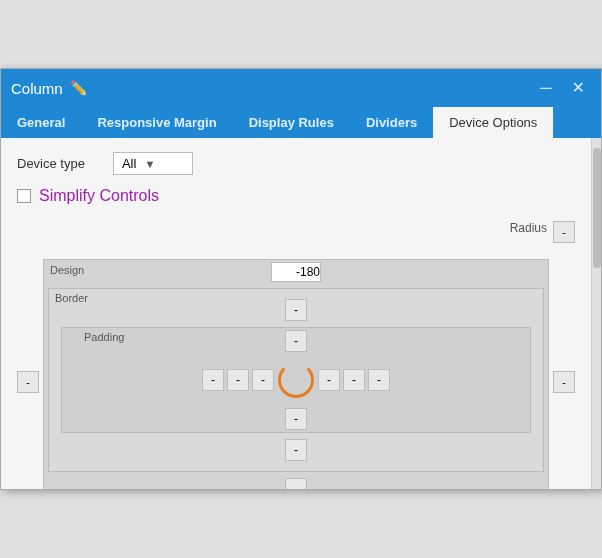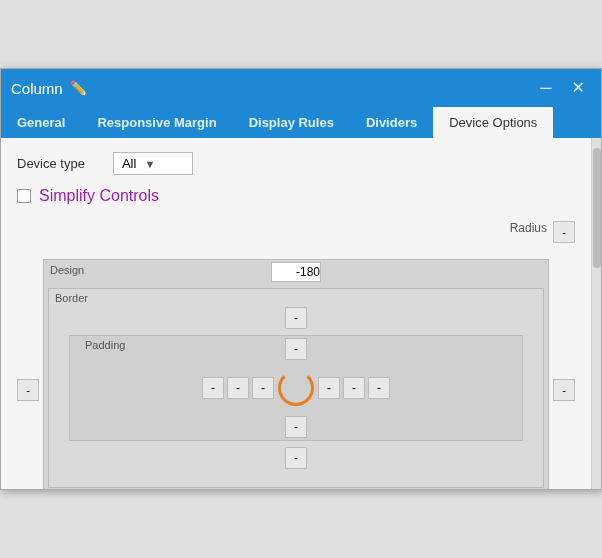--- a/index.html
+++ b/index.html
@@ -256,29 +256,29 @@
           <div class="small-btn">-</div>
 
           <div style="flex:1; background:#d4d4d4; border:1px solid #bbb; padding:0; position:relative;">
 
             <div style="position:absolute; top:4px; left:6px; font-size:11px; color:#555;">Design</div>
 
             <div style="display:flex; justify-content:center; padding-top:2px; padding-bottom:2px;">
               <input type="text" style="width: 50px; height: 20px; border: 1px solid rgb(187, 187, 187); text-align: right; font-size: 12px; background: white;" value="-180">
             </div>
 
-            <div style="margin:4px; background:#dadada; border:1px solid #bbb; padding:16px; position:relative;">
+            <div style="margin:4px; background:#dadada; border:1px solid #bbb; padding:8px; position:relative;">
               <div style="position:absolute; top:3px; left:6px; font-size:11px; color:#555;">Border</div>
 
               <div style="display:flex; justify-content:center; padding-top:2px; padding-bottom:2px;">
                 <div class="small-btn-dash">-</div>
               </div>
 
               <div style="margin:4px; background:#d0d0d0; border:1px solid #bbb; padding:0; position:relative;">
-                <div style="position:absolute; top:3px; left:15px; font-size:11px; color:#555;">Padding</div>
+                <div style="position:absolute; top:3px; left:22px; font-size:11px; color:#555;">Padding</div>
 
                 <div style="display:flex; justify-content:center; padding-top:2px; padding-bottom:2px;">
                   <div class="small-btn-dash">-</div>
                 </div>
 
                 <div style="display:flex; align-items:center; justify-content:center; padding:8px 0; gap:4px; position:relative;">
 
                   <div style="display:flex; gap:3px; align-items:center;">
                     <div class="small-btn-dash">-</div>
                     <div class="small-btn-dash">-</div>

